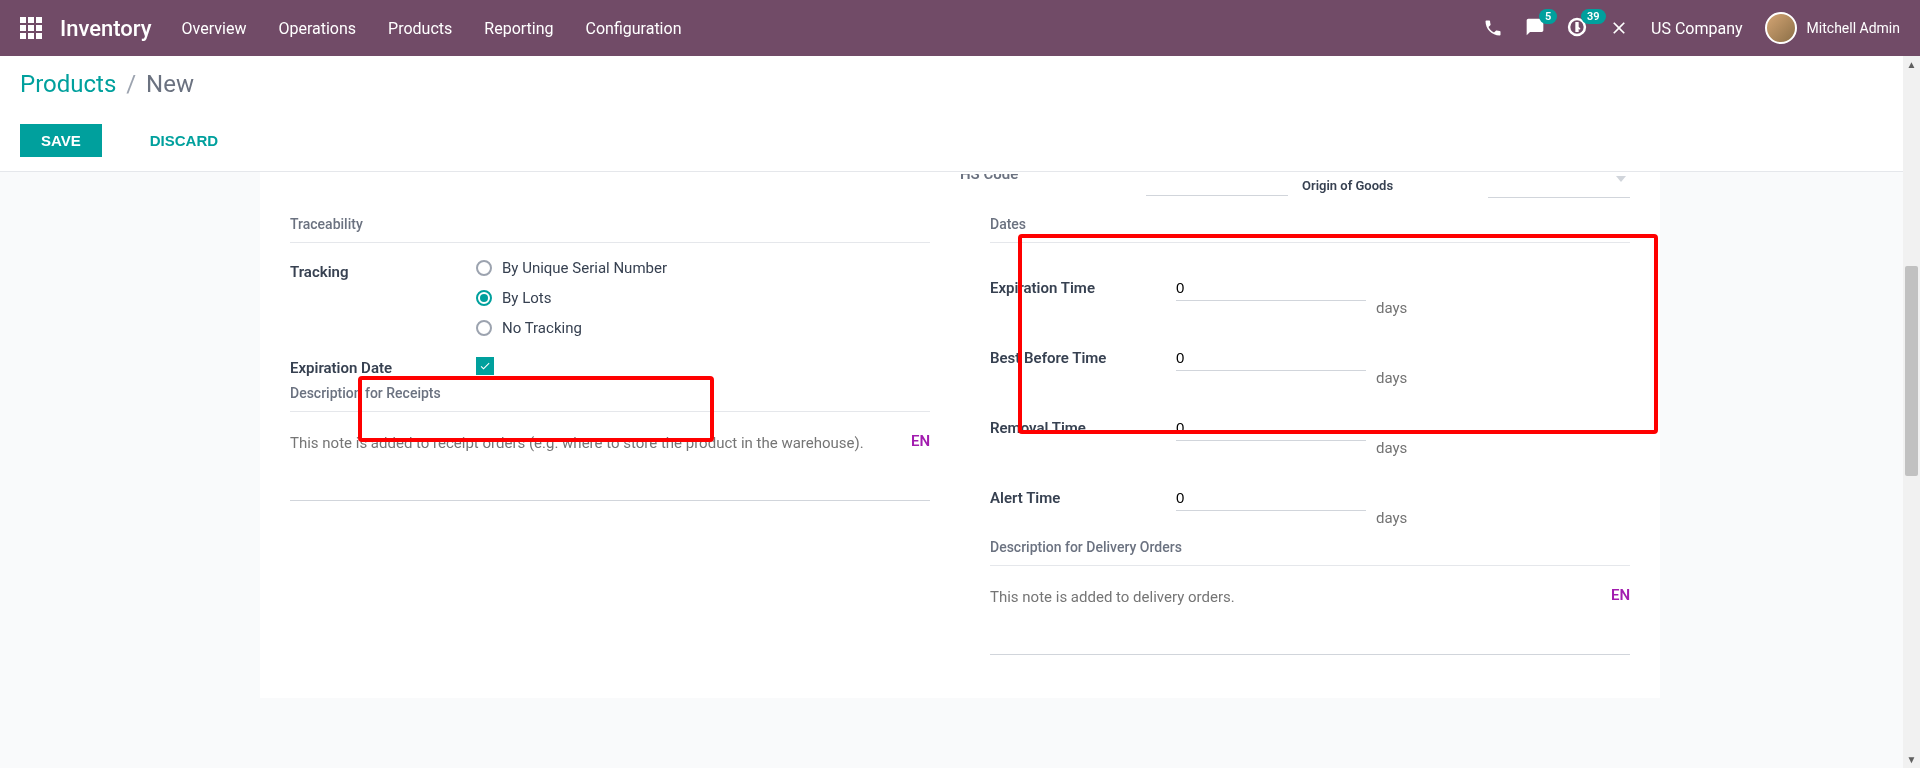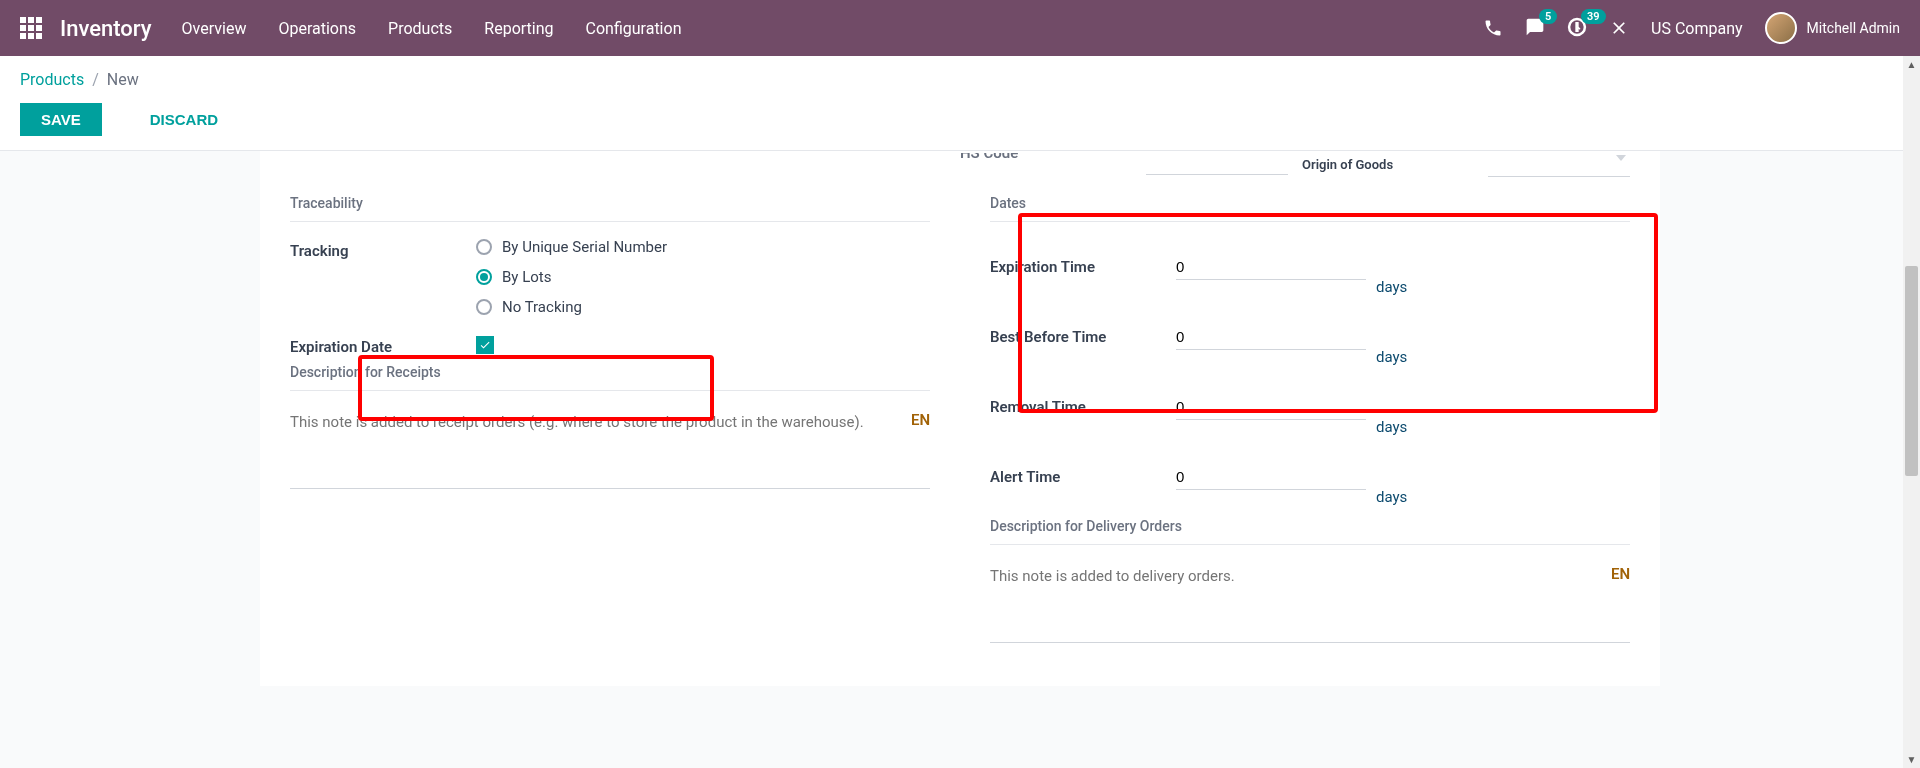--- a/index.html
+++ b/index.html
@@ -13,21 +13,21 @@
   .nav-item { color: #fff; font-size: 16px; cursor: pointer; }
   .nav-right { margin-left: auto; display: flex; align-items: center; gap: 22px; }
   .nav-icon { width: 20px; height: 20px; fill: #fff; cursor: pointer; position: relative; }
   .badge-wrap { position: relative; cursor: pointer; }
   .badge { position: absolute; top: -8px; left: 14px; background: #00A09D; color: #fff; font-size: 11px; font-weight: 600; padding: 1px 6px; border-radius: 10px; }
   .nav-company { font-size: 16px; }
   .nav-user { display: flex; align-items: center; gap: 10px; cursor: pointer; }
   .avatar { width: 32px; height: 32px; border-radius: 50%; background: linear-gradient(135deg,#d4a574,#8b6f47); border: 2px solid #fff; }
   
   .control-panel { background: #fff; padding: 14px 20px 14px 20px; border-bottom: 1px solid #e5e7eb; }
-  .breadcrumb { font-size: 16px; margin-bottom: 14px; }
+  .breadcrumb { font-size: 24px; margin-bottom: 26px; }
   .breadcrumb .bc-link { color: #00A09D; cursor: pointer; }
   .breadcrumb .bc-sep { color: #9ca3af; margin: 0 4px; }
   .breadcrumb .bc-current { color: #6b7280; }
   .cp-buttons { display: flex; align-items: center; gap: 16px; }
   .btn-save { background: #00A09D; color: #fff; border: none; padding: 8px 21px; font-size: 15px; font-weight: 600; cursor: pointer; }
   .btn-discard { background: none; border: none; color: #00A09D; font-size: 15px; font-weight: 600; cursor: pointer; padding-left: 32px; }
   
   .main-wrap { display: flex; justify-content: center; padding: 0 20px; }
   .sheet { background: #fff; width: 100%; max-width: 1400px; padding: 0 30px 40px 30px; position: relative; overflow: visible; min-height: 480px; }
   
@@ -56,26 +56,26 @@
   .radio { width: 16px; height: 16px; border: 2px solid #9ca3af; border-radius: 50%; display: inline-flex; align-items: center; justify-content: center; }
   .radio.checked { border-color: #00A09D; }
   .radio.checked::after { content: ""; width: 8px; height: 8px; background: #00A09D; border-radius: 50%; }
   
   .checkbox { width: 18px; height: 18px; background: #00A09D; display: inline-flex; align-items: center; justify-content: center; cursor: pointer; }
   .checkbox svg { width: 12px; height: 12px; }
   
   .date-row { display: flex; align-items: center; margin-bottom: 12px; }
   .date-label { width: 186px; font-size: 15px; font-weight: 600; color: #374151; }
   .date-input { width: 190px; border: none; border-bottom: 1px solid #d1d5db; padding: 4px 0; font-size: 15px; background: transparent; }
-  .date-unit { margin-left: 10px; font-size: 15px; color: #0c4a6e; margin-top: 40px; }
+  .date-unit { margin-left: 10px; font-size: 15px; color: #737373; margin-top: 40px; }
   
   .desc-section { }
   .desc-wrap { position: relative; }
-  .desc-textarea { width: 100%; border: none; border-bottom: 1px solid #d1d5db; padding: 6px 40px 39px 0; font-size: 15px; color: #8b5cf6; background: transparent; resize: none; font-family: inherit; min-height: 60px; }
-  .desc-lang { position: absolute; right: 0; top: 4px; color: #a16207; font-weight: 600; font-size: 15px; cursor: pointer; }
+  .desc-textarea { width: 100%; border: none; border-bottom: 1px solid #d1d5db; padding: 6px 40px 30px 0; font-size: 15px; color: #8b5cf6; background: transparent; resize: none; font-family: inherit; min-height: 60px; }
+  .desc-lang { position: absolute; right: 0; top: 4px; color: #a21caf; font-weight: 600; font-size: 15px; cursor: pointer; }
   
   .highlight-box { position: absolute; border: 4px solid #ff0000; pointer-events: none; border-radius: 4px; }
   .hl1 { left: 98px; top: 204px; width: 356px; height: 66px; }
   .hl2 { left: 758px; top: 62px; width: 640px; height: 200px; }
   
   .scrollbar-mock { position: fixed; right: 0; top: 56px; bottom: 0; width: 17px; background: #f1f1f1; }
   .scrollbar-thumb { position: absolute; left: 2px; width: 13px; background: #c1c1c1; border-radius: 2px; }
   .scrollbar-arrow { position: absolute; left: 0; width: 17px; height: 17px; display:flex; align-items:center; justify-content:center; color:#606060; font-size:10px; cursor:pointer;}
 </style>
 </head>

